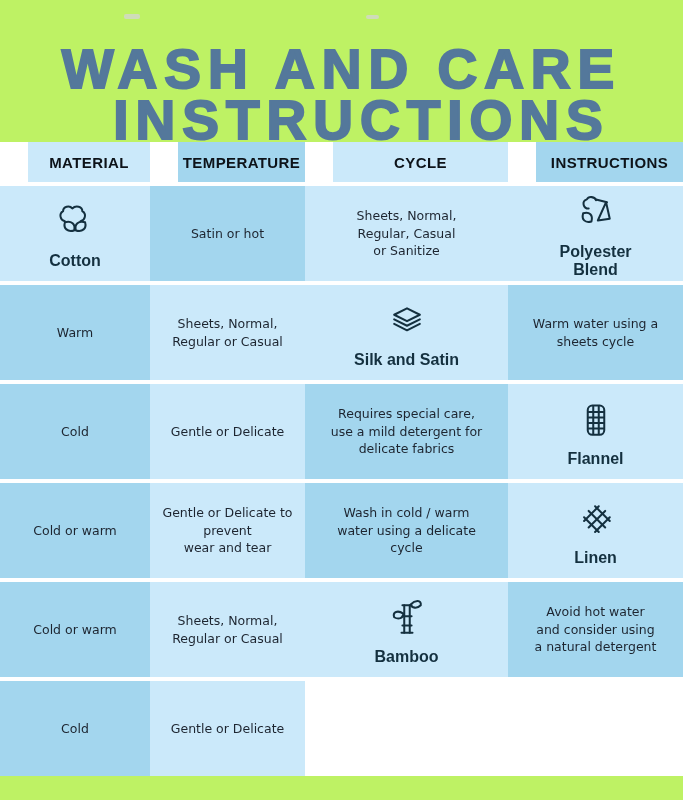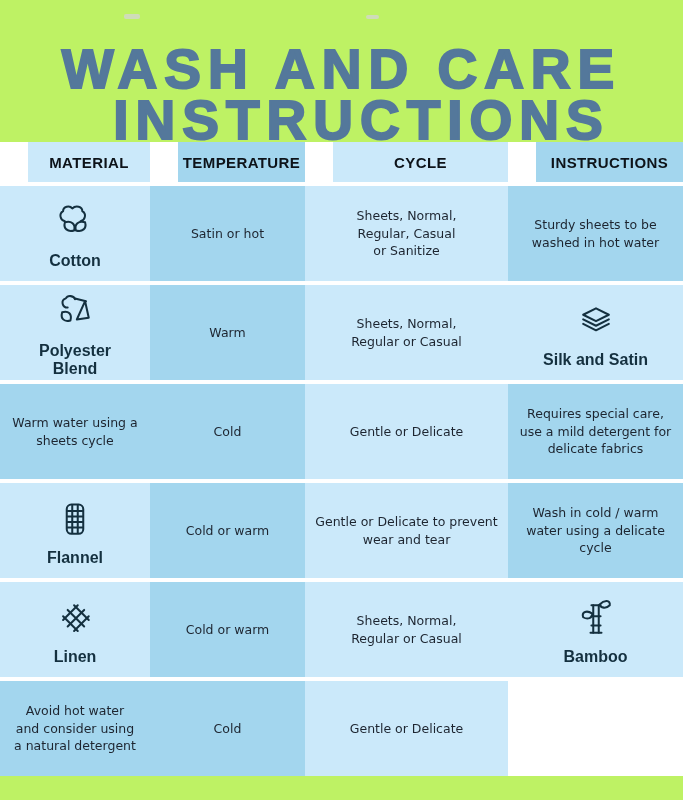--- a/index.html
+++ b/index.html
@@ -74,22 +74,20 @@
           <path d="M13 22 C20 20 25 24 23 31 C16 33 11 29 13 22 Z"></path>
           <path d="M35 22 C28 20 23 24 25 31 C32 33 37 29 35 22 Z"></path>
         </svg>
       </span>
       <span class="material-label">Cotton</span>
     </div>
     <div class="cell col-dark body-text">Satin or hot</div>
     <div class="cell col-light body-text">Sheets, Normal,
 Regular, Casual
 or Sanitize</div>
-    <div class="cell col-dark body-text">Sturdy sheets to be
-washed in hot water</div>
 
     <div class="cell col-light material-cell">
       <span class="icon-box">
         <svg width="46" height="44" viewBox="0 0 48 48">
           <path d="M16 17 C10 17 8 9 14 7 C16 3 23 4 24 8"></path>
           <path d="M24 7 L36 10"></path>
           <path d="M35 10 L26 30 L39 28 Z"></path>
           <path d="M10 22 C17 20 21 24 19 31 C12 33 8 29 10 22 Z"></path>
         </svg>
       </span>

